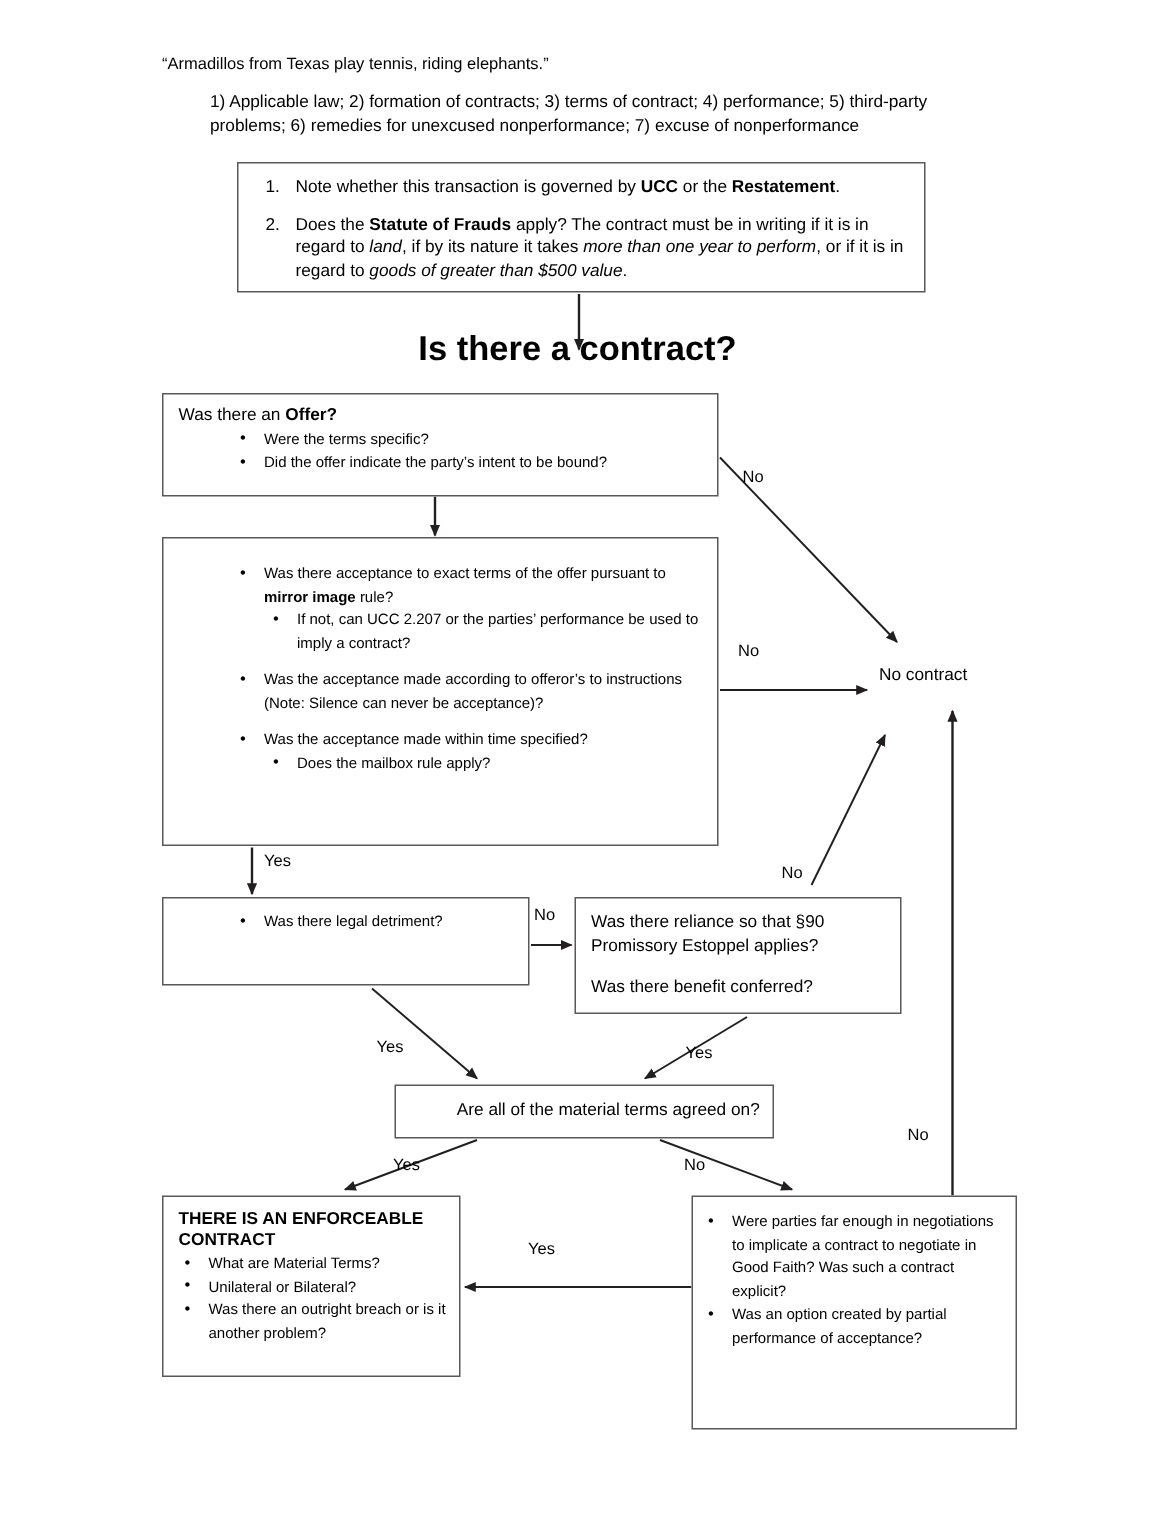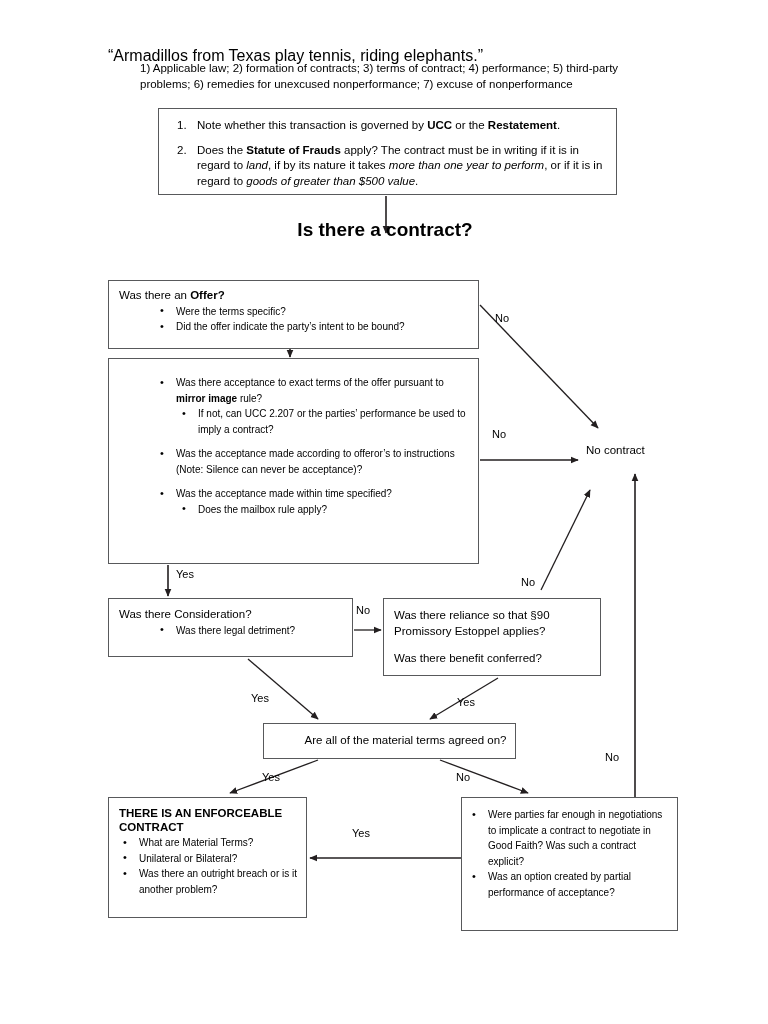--- a/index.html
+++ b/index.html
@@ -29,23 +29,23 @@
   .box {
     position: absolute;
     border: 1px solid #58595b;
     background: #ffffff;
     box-sizing: border-box;
     padding-left: 32px;
   }
   .intro-quote {
     position: absolute;
     left: 108px;
-    top: 48px;
+    top: 36px;
     width: 600px;
-    font-size: 16px;
+    font-size: 11px;
     line-height: 15px;
   }
   .intro-list {
     position: absolute;
     left: 140px;
     top: 61px;
     width: 520px;
     font-size: 11.5px;
     line-height: 15.5px;
     text-align: left;
@@ -69,27 +69,27 @@
     padding-left: 6px;
     box-sizing: border-box;
   }
   .num-body { flex: 1 1 auto; }
   .title-contract {
     position: absolute;
     left: 150px;
     top: 219px;
     width: 470px;
     text-align: center;
-    font-size: 19px;
+    font-size: 23px;
     font-weight: bold;
     letter-spacing: 0px;
   }
   .offer-box {
     left: 108px;
-    top: 280px;
+    top: 262px;
     width: 371px;
     height: 69px;
     padding: 7px 8px 0 10px;
   }
   .accept-box {
     left: 108px;
     top: 358px;
     width: 371px;
     height: 206px;
     padding: 7px 8px 0 10px;
@@ -121,21 +121,21 @@
     left: 108px;
     top: 797px;
     width: 199px;
     height: 121px;
     padding: 8px 6px 0 10px;
   }
   .goodfaith-box {
     left: 461px;
     top: 797px;
     width: 217px;
-    height: 134px;
+    height: 156px;
     padding: 9px 8px 0 6px;
   }
   .b-line {
     font-size: 11.5px;
     line-height: 15.5px;
   }
   .b-title {
     font-size: 11.5px;
     line-height: 15.5px;
   }
@@ -272,21 +272,20 @@
     <div class="spacer-9"></div>
     <ul class="bul lvl1">
       <li>Was the acceptance made within time specified?</li>
     </ul>
     <ul class="bul lvl2" style="margin-left:59px">
       <li>Does the mailbox rule apply?</li>
     </ul>
   </div>
 
   <div class="box consider-box">
-    <div class="b-title">Was there Consideration?</div>
     <ul class="bul lvl1">
       <li>Was there legal detriment?</li>
     </ul>
   </div>
 
   <div class="box reliance-box">
     <div class="b-line">Was there reliance so that §90 Promissory Estoppel applies?</div>
     <div style="height:12px"></div>
     <div class="b-line">Was there benefit conferred?</div>
   </div>

